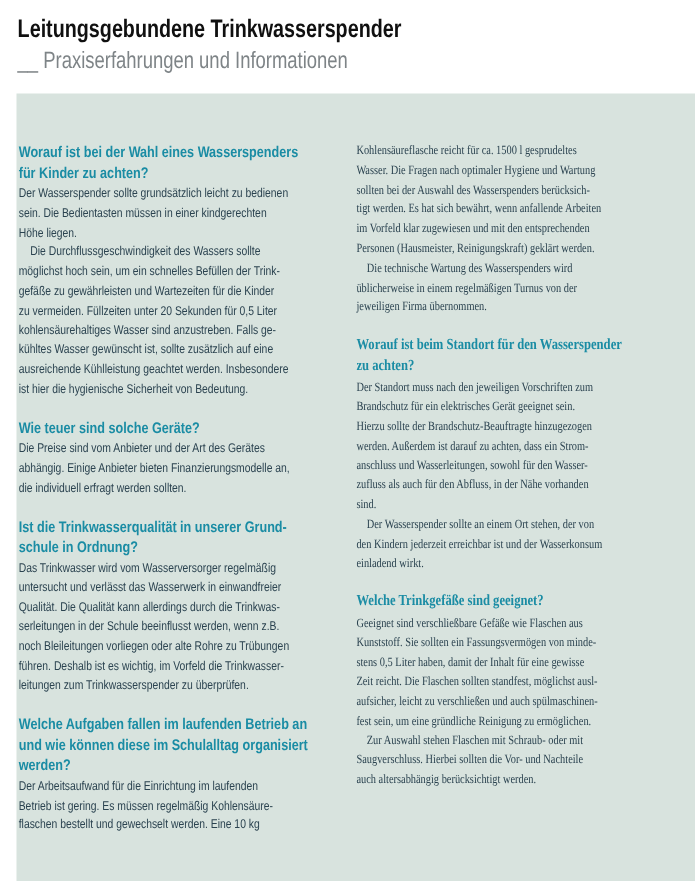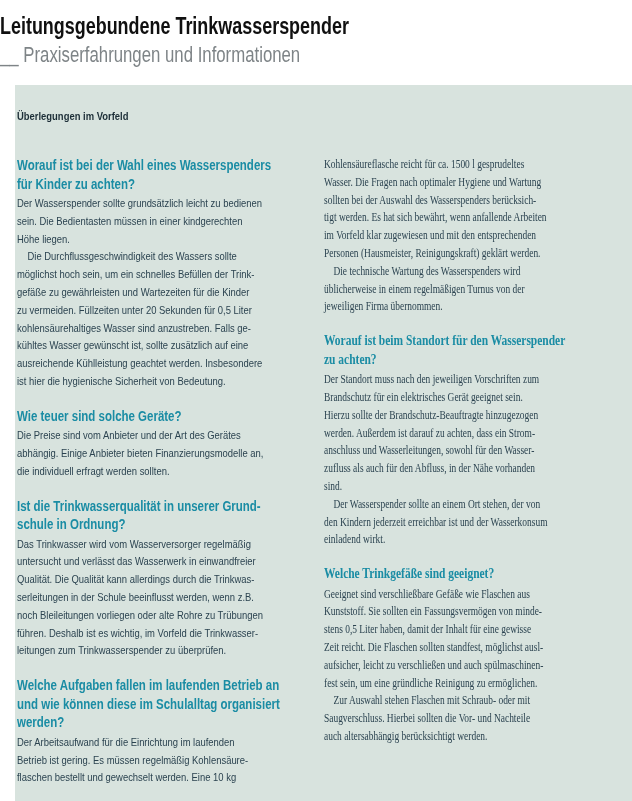--- a/index.html
+++ b/index.html
@@ -7,21 +7,21 @@
     width: 632px; height: 801px;
     background: #ffffff;
     position: relative;
     overflow: hidden;
     font-family: "Liberation Sans", sans-serif;
   }
 
   
   .header {
     position: absolute;
-    left: 0; top: 12px;
+    left: 16px; top: 12px;
     width: 600px;
   }
   .squeeze-h {
     transform: scaleX(0.78);
     transform-origin: 0 0;
     width: 128%;
   }
   .doc-title {
     margin: 0;
     font-size: 23px;
@@ -58,21 +58,21 @@
     line-height: 15px;
     font-weight: bold;
     color: #1c2e37;
     white-space: pre;
     width: 122%;
   }
 
   .cols {
     display: flex;
     align-items: flex-start;
-    margin-top: 32px;
+    margin-top: 20px;
   }
   .col-left  { width: 287px; margin-right: 20px; }
   .col-right { width: 296px; font-family: Liberation Serif, serif; }
   .col-left  .squeeze { width: 350px; }
   .col-right .squeeze { width: 361px; }
 
   section { margin: 0; padding: 0; }
   .sec-heading {
     margin: 16px 0 2px 0;
     font-size: 14px;
@@ -96,23 +96,20 @@
 <div class="header">
   <div class="squeeze-h">
     <h1 class="doc-title">Leitungsgebundene Trinkwasserspender</h1>
     <div class="doc-subtitle">__ Praxiserfahrungen und Informationen</div>
   </div>
 </div>
 
 <div class="panel">
   <div class="panel-content">
 
-    <div class="kicker-wrap">
-      <div class="kicker squeeze">Überlegungen im Vorfeld</div>
-    </div>
 
     <div class="cols">
 
       <div class="col-left">
         <div class="squeeze">
           <section>
             <h3 class="sec-heading">Worauf ist bei der Wahl eines Wasserspenders
 für Kinder zu achten?</h3>
             <p class="sec-body">Der Wasserspender sollte grundsätzlich leicht zu bedienen
 sein. Die Bedientasten müssen in einer kindgerechten

